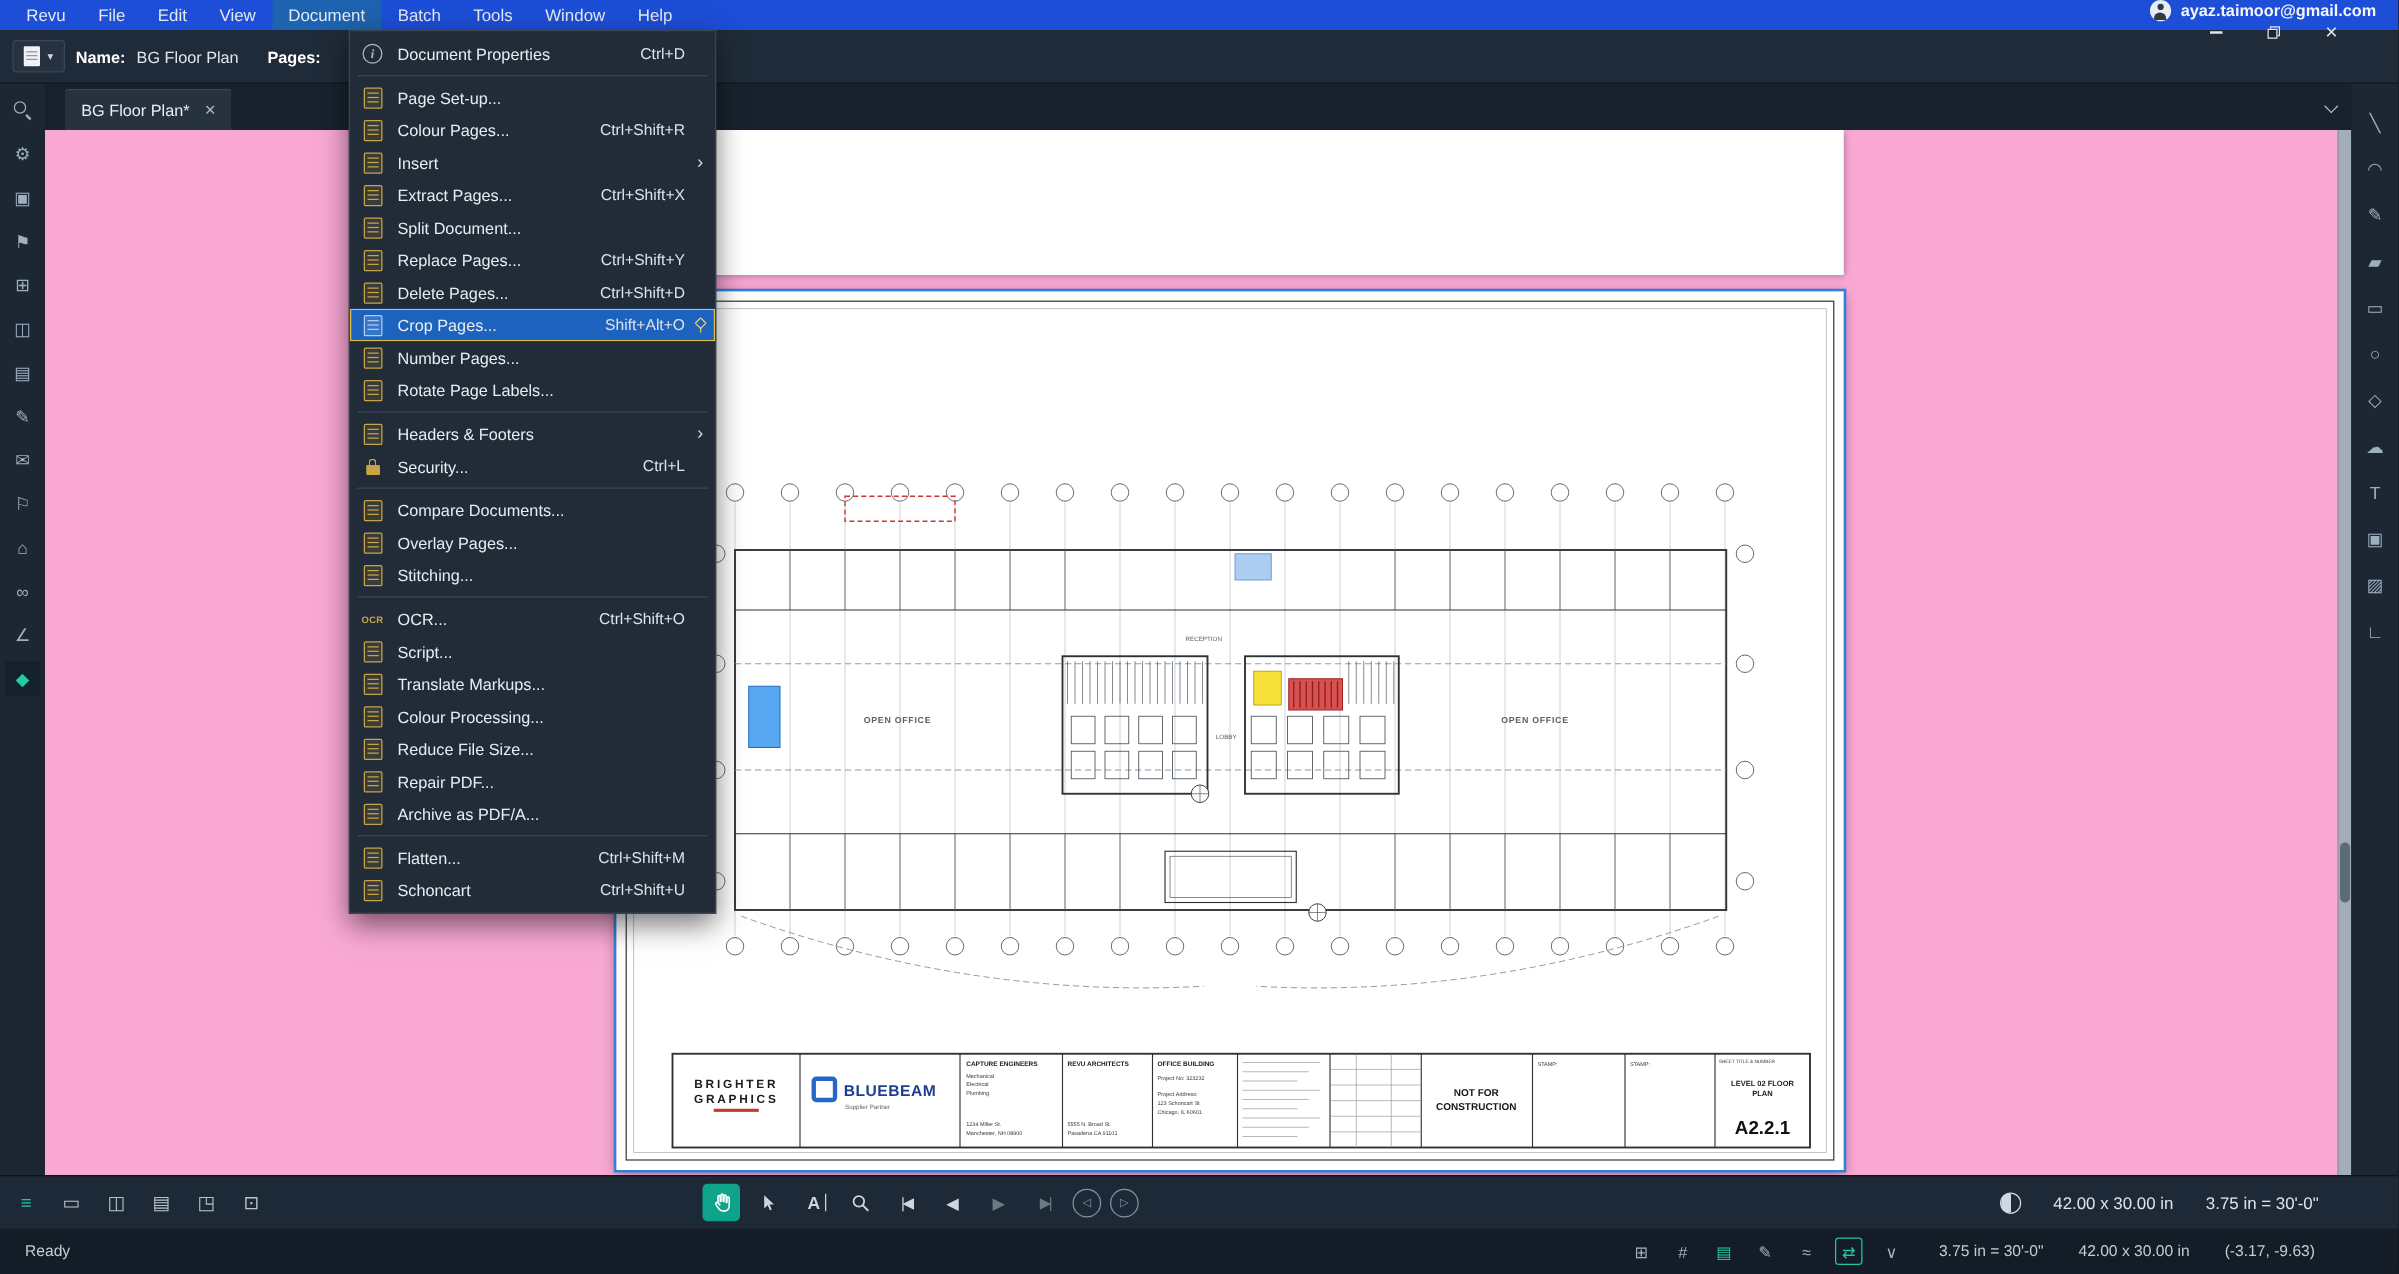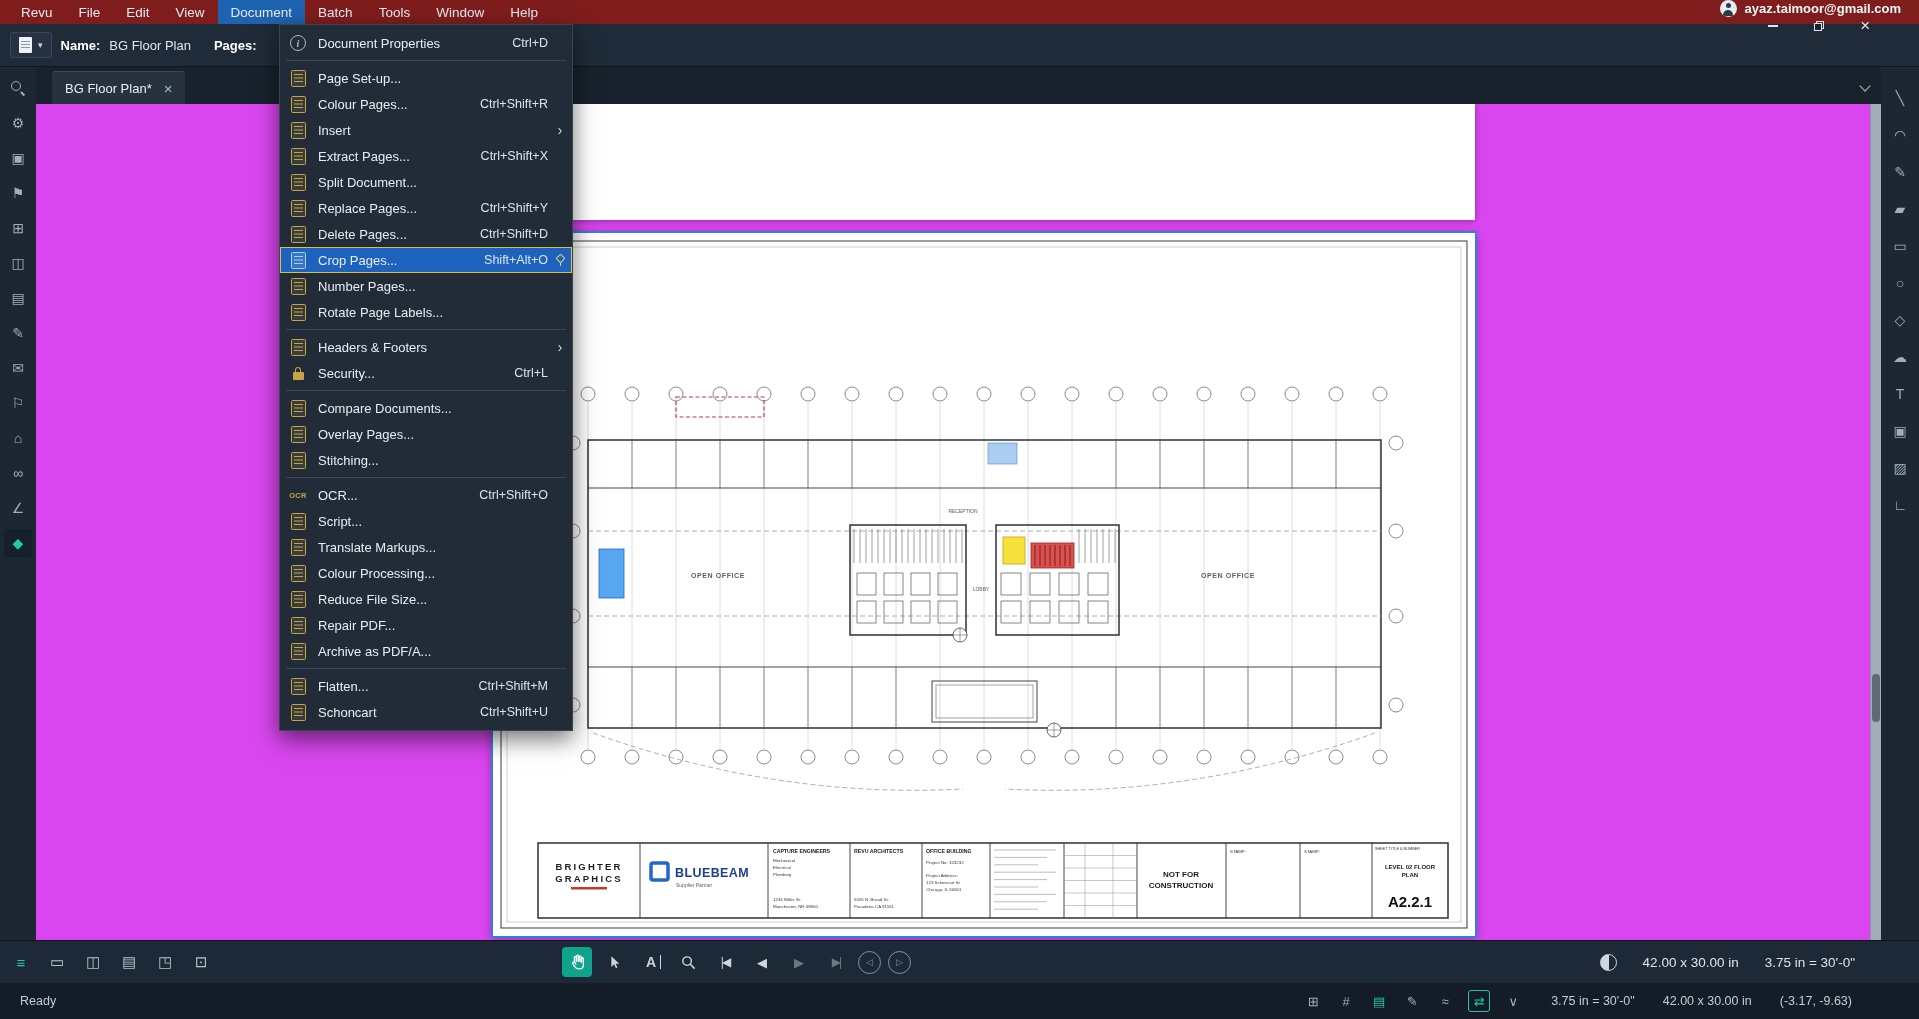--- a/index.html
+++ b/index.html
@@ -1,19 +1,19 @@
 <!DOCTYPE html>
 <html><head>
 <meta charset="utf-8">
 <style>
   html,body{margin:0;padding:0;background:#000;font-family:"Liberation Sans",sans-serif;}
   .app{position:relative;width:1919px;height:1019px;background:#19232e;overflow:hidden;user-select:none;}
 
   
-  .menubar{position:absolute;top:0;left:0;right:0;height:24px;background:#7f1d1d;display:flex;align-items:flex-start;z-index:60;}
+  .menubar{position:absolute;top:0;left:0;right:0;height:24px;background:#1d4ed8;display:flex;align-items:flex-start;z-index:60;}
   .menus{display:flex;height:100%;padding-left:8px;}
   .mtop{display:flex;align-items:center;padding:0 13px;color:#e4eaf1;font-size:13.5px;cursor:default;}
   .mtop[data-active="true"]{background:#1e63b0;}
   .mb-right{margin-left:auto;display:flex;align-items:center;height:100%;flex-direction:column;}
   .account{display:flex;align-items:center;gap:8px;margin-right:18px;}
   .avatar{width:17px;height:17px;border-radius:50%;background:#e8edf3;position:relative;overflow:hidden;}
   .avatar::before{content:"";position:absolute;top:3px;left:6px;width:5px;height:5px;border-radius:50%;background:#2c3a48;}
   .avatar::after{content:"";position:absolute;top:9.5px;left:3.5px;width:10px;height:6px;border-radius:5px 5px 0 0;background:#2c3a48;}
   .email{color:#f2f6fa;font-size:13px;font-weight:bold;}
   .winbtns{display:flex;height:100%;}
@@ -46,21 +46,21 @@
   .side-btn{width:28px;height:28px;border-radius:3px;display:flex;align-items:center;justify-content:center;color:#9db0c0;font-size:14px;cursor:pointer;flex:none;}
   .side-btn[data-active="true"]{color:#27c8a8;background:#14202a;}
   .side-glyph{display:inline-flex;align-items:center;justify-content:center;}
   .side-btn[data-name="search-panel-icon"] .side-glyph{position:relative;width:14px;height:14px;}
   .side-btn[data-name="search-panel-icon"] .side-glyph::before{content:"";position:absolute;top:0;left:0;width:8px;height:8px;border:1.7px solid currentColor;border-radius:50%;}
   .side-btn[data-name="search-panel-icon"] .side-glyph::after{content:"";position:absolute;left:9.5px;top:9.5px;width:5px;height:1.7px;background:currentColor;transform:rotate(45deg);transform-origin:0 50%;}
   .sidebar-right{position:absolute;top:66px;right:0;bottom:78px;width:38px;background:#1d2733;display:flex;flex-direction:column;align-items:center;padding-top:18px;gap:9px;z-index:4;}
   .tool-btn{width:28px;height:28px;border-radius:3px;display:flex;align-items:center;justify-content:center;color:#9db0c0;font-size:14px;cursor:pointer;flex:none;}
 
   
-  .viewer{position:absolute;top:104px;left:36px;right:38px;bottom:78px;background:#d946ef;overflow:hidden;z-index:1;}
+  .viewer{position:absolute;top:104px;left:36px;right:38px;bottom:78px;background:#f9a8d4;overflow:hidden;z-index:1;}
   .page-strip{position:absolute;left:457px;top:0;width:982px;height:116px;background:#fff;box-shadow:0 1px 6px rgba(0,0,0,.35);}
   .page{position:absolute;left:457px;top:129px;width:982px;height:703px;background:#fff;outline:2px solid #2f80d9;box-shadow:0 2px 10px rgba(0,0,0,.4);}
   .plan-svg{width:100%;height:100%;display:block;}
   .vscroll{position:absolute;top:0;bottom:0;right:0;width:10px;background:#a2adb9;border-left:1px solid #8a95a1;}
   .vthumb{position:absolute;left:1px;right:1px;top:570px;height:48px;border-radius:4px;background:#5e6a76;}
 
   
   .frame{fill:#fff;stroke:#4a4f55;stroke-width:1.1;}
   .frame2{fill:none;stroke:#9aa0a7;stroke-width:.5;}
   #colgrid line{stroke:#b9c0c7;stroke-width:.55;}

